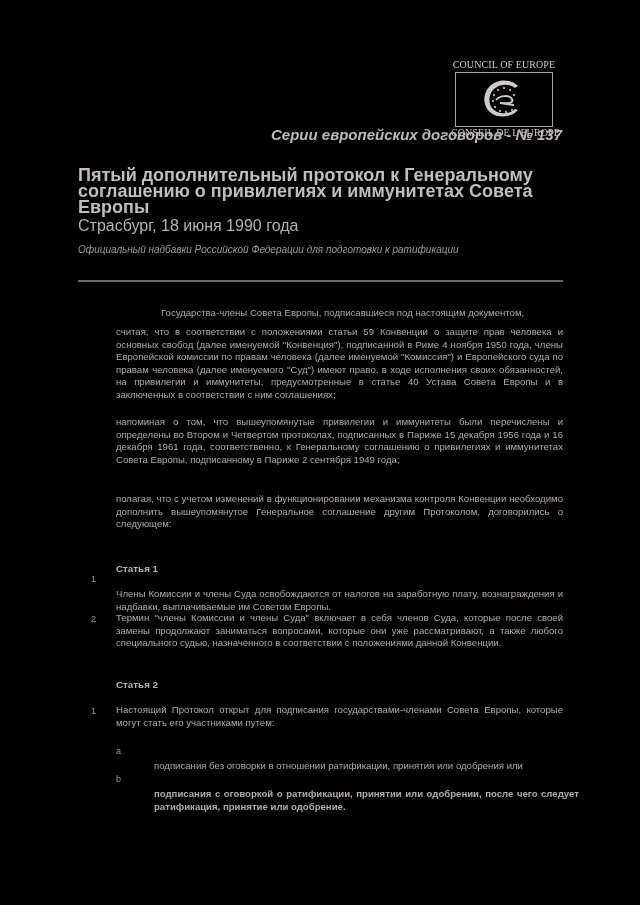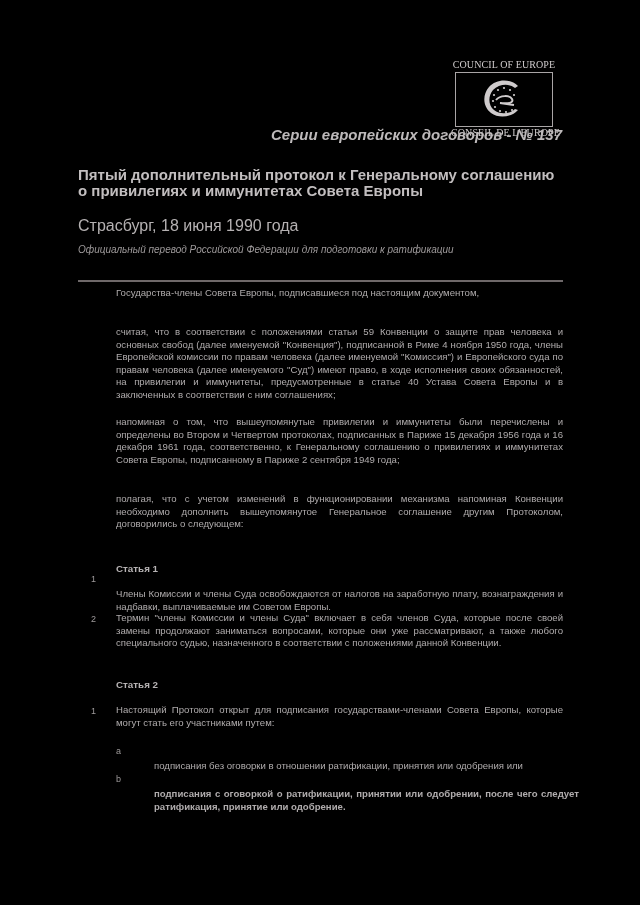--- a/index.html
+++ b/index.html
@@ -51,21 +51,21 @@
       font-style: italic;
       font-weight: bold;
       color: #bdb9ba;
       white-space: nowrap;
     }
     .title {
       position: absolute;
       left: 78px;
       top: 167px;
       width: 480px;
-      font-size: 15px;
+      font-size: 18px;
       font-weight: bold;
       line-height: 16px;
       color: #c2bebf;
       margin: 0;
     }
     .place-date {
       position: absolute;
       left: 78px;
       top: 217px;
       font-size: 16px;
@@ -155,28 +155,28 @@
   </div>
   <div class="logo-bottom">CONSEIL DE L'EUROPE</div>
 </div>
 
 <div class="series">Серии европейских договоров - № 137</div>
 
 <h1 class="title">Пятый дополнительный протокол к Генеральному соглашению о привилегиях и иммунитетах Совета Европы</h1>
 
 <div class="place-date">Страсбург, 18 июня 1990 года</div>
 
-<div class="official">Официальный перевод Российской Федерации для подготовки к ратификации</div>
+<div class="official">Официальный надбавки Российской Федерации для подготовки к ратификации</div>
 
 <div class="rule"></div>
 
-<p class="body-text" style="top:287px;">Государства-члены Совета Европы, подписавшиеся под настоящим документом,</p>
+<p class="body-text" style="top:307px;margin-left:45px;">Государства-члены Совета Европы, подписавшиеся под настоящим документом,</p>
 <p class="body-text" style="top:326px;">считая, что в соответствии с положениями статьи 59 Конвенции о защите прав человека и основных свобод (далее именуемой "Конвенция"), подписанной в Риме 4 ноября 1950 года, члены Европейской комиссии по правам человека (далее именуемой "Комиссия") и Европейского суда по правам человека (далее именуемого "Суд") имеют право, в ходе исполнения своих обязанностей, на привилегии и иммунитеты, предусмотренные в статье 40 Устава Совета Европы и в заключенных в соответствии с ним соглашениях;</p>
 <p class="body-text" style="top:416px;">напоминая о том, что вышеупомянутые привилегии и иммунитеты были перечислены и определены во Втором и Четвертом протоколах, подписанных в Париже 15 декабря 1956 года и 16 декабря 1961 года, соответственно, к Генеральному соглашению о привилегиях и иммунитетах Совета Европы, подписанному в Париже 2 сентября 1949 года;</p>
-<p class="body-text" style="top:493px;">полагая, что с учетом изменений в функционировании механизма напоминая Конвенции необходимо дополнить вышеупомянутое Генеральное соглашение другим Протоколом, договорились о следующем:</p>
+<p class="body-text" style="top:493px;">полагая, что с учетом изменений в функционировании механизма контроля Конвенции необходимо дополнить вышеупомянутое Генеральное соглашение другим Протоколом, договорились о следующем:</p>
 
 <div class="heading" style="top:547px;margin-top:16px;">Статья 1</div>
 
 <div class="num" style="top:574px;">1</div>
 <p class="body-text" style="top:572px;margin-top:16px;">Члены Комиссии и члены Суда освобождаются от налогов на заработную плату, вознаграждения и надбавки, выплачиваемые им Советом Европы.</p>
 
 <div class="num" style="top:614px;">2</div>
 <p class="body-text" style="top:612px;">Термин "члены Комиссии и члены Суда" включает в себя членов Суда, которые после своей замены продолжают заниматься вопросами, которые они уже рассматривают, а также любого специального судью, назначенного в соответствии с положениями данной Конвенции.</p>
 
 <div class="heading" style="top:679px;">Статья 2</div>

